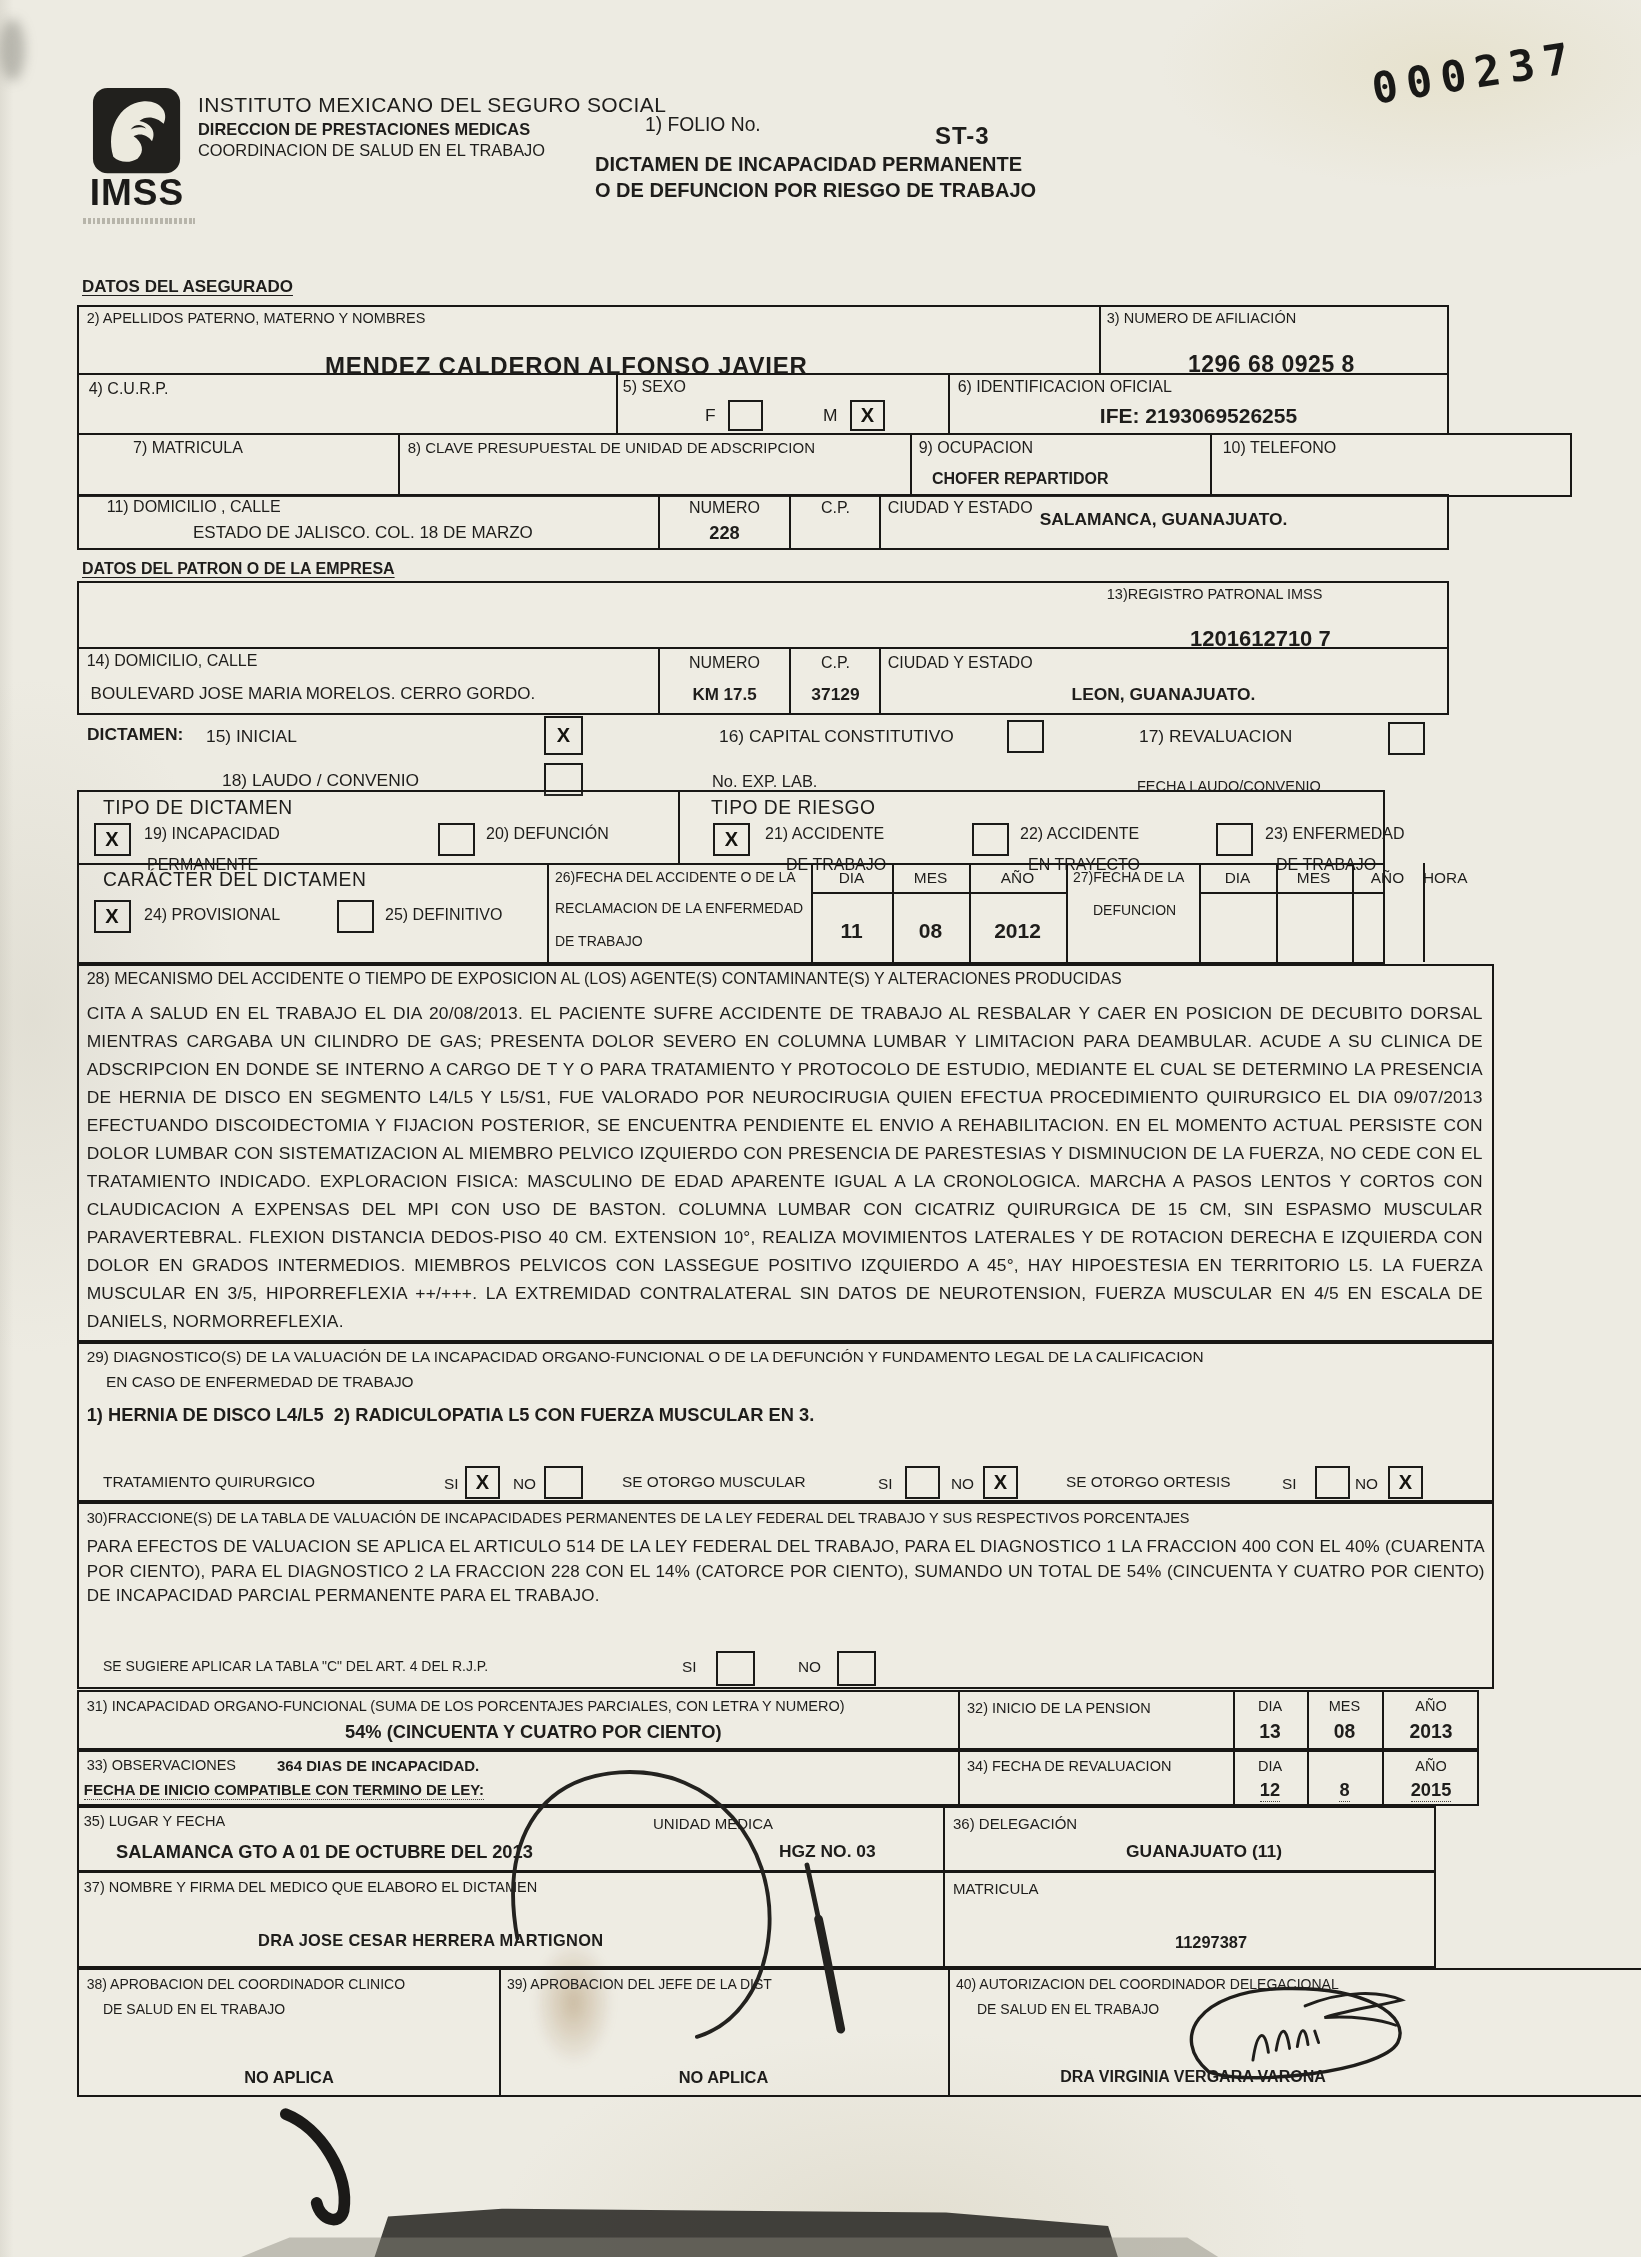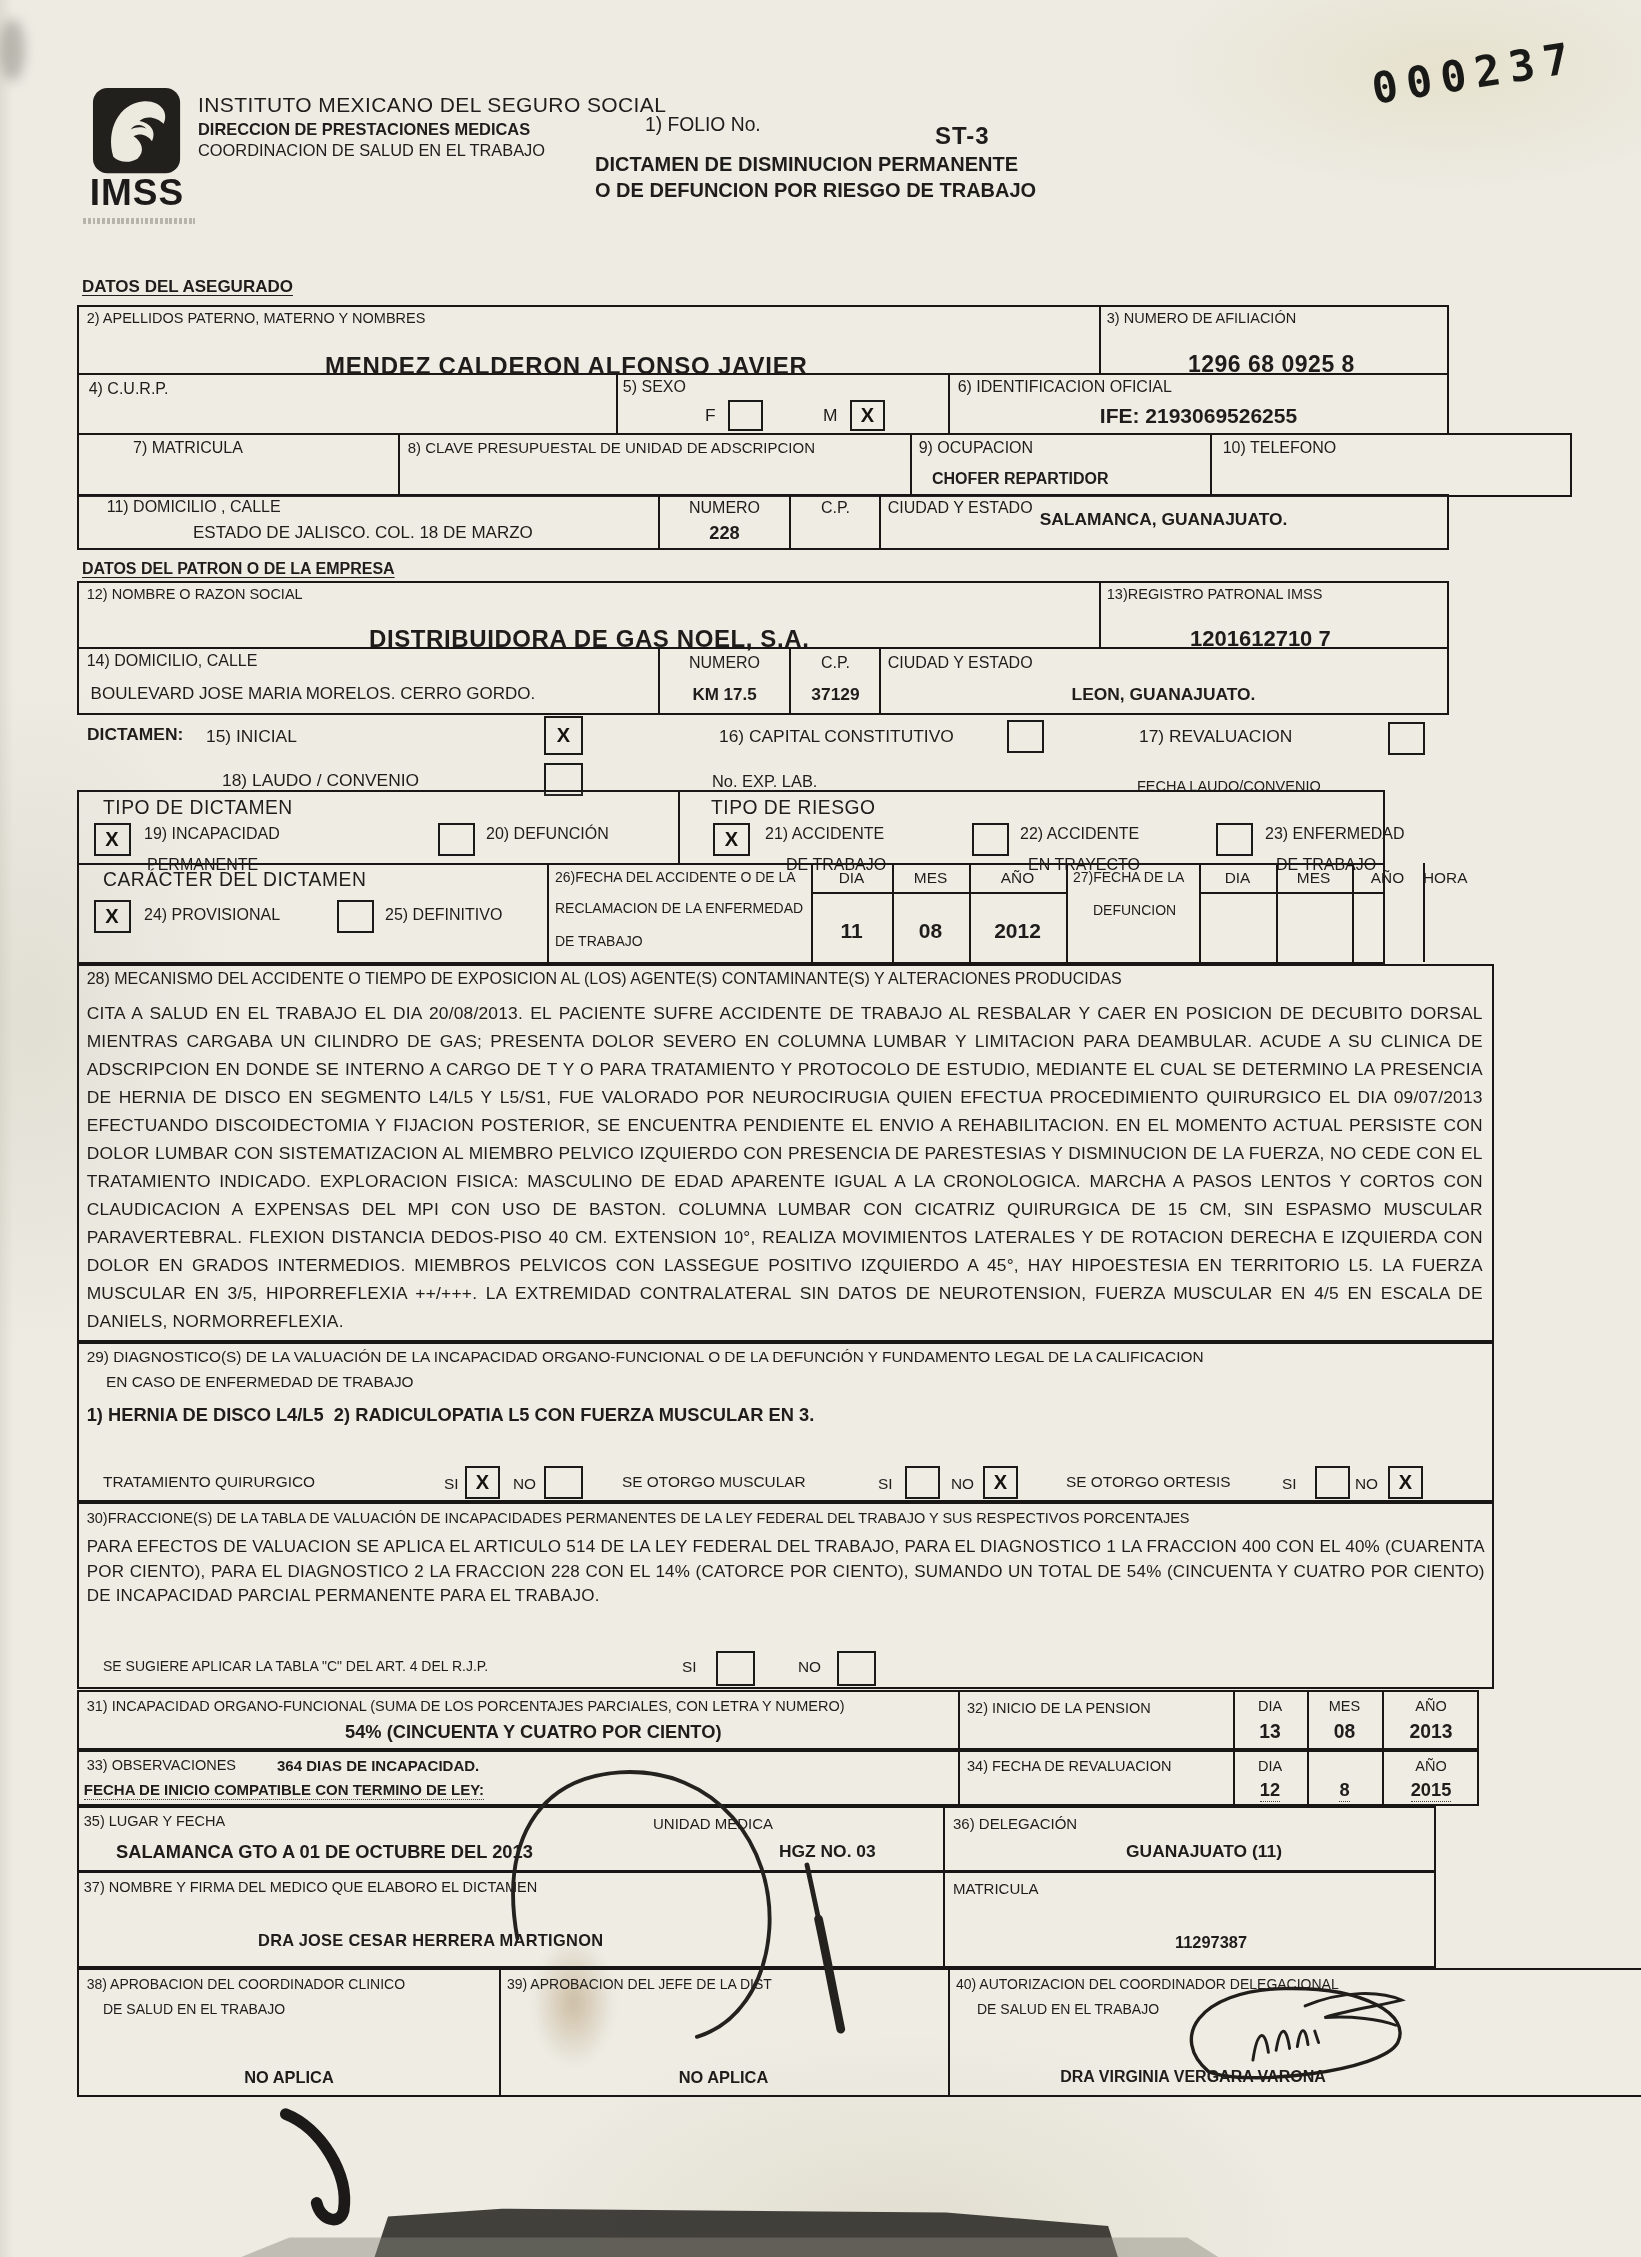--- a/index.html
+++ b/index.html
@@ -49,21 +49,21 @@
 </svg>
 <div class="a b" style="left:85px;top:172px;width:104px;text-align:center;font-size:37px;letter-spacing:1px;color:#1c1b19;">IMSS</div>
 <div class="a" style="left:83px;top:218px;width:112px;height:5.8px;opacity:.55;
             background:repeating-linear-gradient(90deg,#8b887c 0 2.9px,transparent 2.9px 4.8px);"></div>
 
 <div class="a" style="left:198px;top:93px;font-size:21px;font-weight:500;letter-spacing:0.4px;">INSTITUTO MEXICANO DEL SEGURO SOCIAL</div>
 <div class="a b s17" style="left:198px;top:120px;">DIRECCION DE PRESTACIONES MEDICAS</div>
 <div class="a s17" style="left:198px;top:141px;">COORDINACION DE SALUD EN EL TRABAJO</div>
 <div class="a s20" style="left:645px;top:114px;">1) FOLIO No.</div>
 <div class="a b" style="left:935px;top:122px;font-size:24px;letter-spacing:1px;">ST-3</div>
-<div class="a sb s21" style="left:595px;top:153px;">DICTAMEN DE DISMINUCION PERMANENTE</div>
+<div class="a sb s21" style="left:595px;top:153px;">DICTAMEN DE INCAPACIDAD PERMANENTE</div>
 <div class="a sb s21" style="left:595px;top:179px;">O DE DEFUNCION POR RIESGO DE TRABAJO</div>
 
 <div class="a b under" style="left:82px;top:277px;font-size:17px;">DATOS DEL ASEGURADO</div>
 
 <div class="row" style="left:77px;top:305px;width:1372px;height:70px;">
   <div class="cell" style="left:0;width:1022px;">
     <div class="a s15" style="left:7.7px;top:2.9px;">2) APELLIDOS PATERNO, MATERNO Y NOMBRES</div>
     <div class="a b" style="left:246px;bottom:-6.8px;font-size:24px;letter-spacing:0.8px;z-index:2;">MENDEZ CALDERON ALFONSO JAVIER</div>
   </div>
   <div class="cell last" style="left:1022px;right:0;">
@@ -119,24 +119,20 @@
   </div>
   <div class="cell last" style="left:801px;right:0;">
     <div class="a s165" style="left:7.7px;top:2.9px;">CIUDAD Y ESTADO</div>
     <div class="a sb s18 ctr" style="left:0;right:0;bottom:18px;">SALAMANCA, GUANAJUATO.</div>
   </div>
 </div>
 
 <div class="a b under" style="left:82px;top:560px;font-size:16px;">DATOS DEL PATRON O DE LA EMPRESA</div>
 
 <div class="row" style="left:77px;top:581px;width:1372px;height:68px;">
-  <div class="cell" style="left:0;width:1022px;">
-    <div class="a s15" style="left:7.7px;top:2.9px;">12) NOMBRE O RAZON SOCIAL</div>
-    <div class="a b" style="left:290px;bottom:-5.8px;font-size:24px;letter-spacing:0.6px;z-index:2;">DISTRIBUIDORA DE GAS NOEL, S.A.</div>
-  </div>
   <div class="cell last" style="left:1022px;right:0;">
     <div class="a s15" style="left:5.8px;top:2.9px;">13)REGISTRO PATRONAL IMSS</div>
     <div class="a b" style="left:89px;bottom:-4.8px;font-size:22px;z-index:2;">1201612710 7</div>
   </div>
 </div>
 
 <div class="row" style="left:77px;top:647px;width:1372px;height:68px;">
   <div class="cell" style="left:0;width:581px;">
     <div class="a s165" style="left:7.7px;top:2.9px;">14) DOMICILIO, CALLE</div>
     <div class="a s175" style="left:11.6px;top:35px;">BOULEVARD JOSE MARIA MORELOS. CERRO GORDO.</div>

